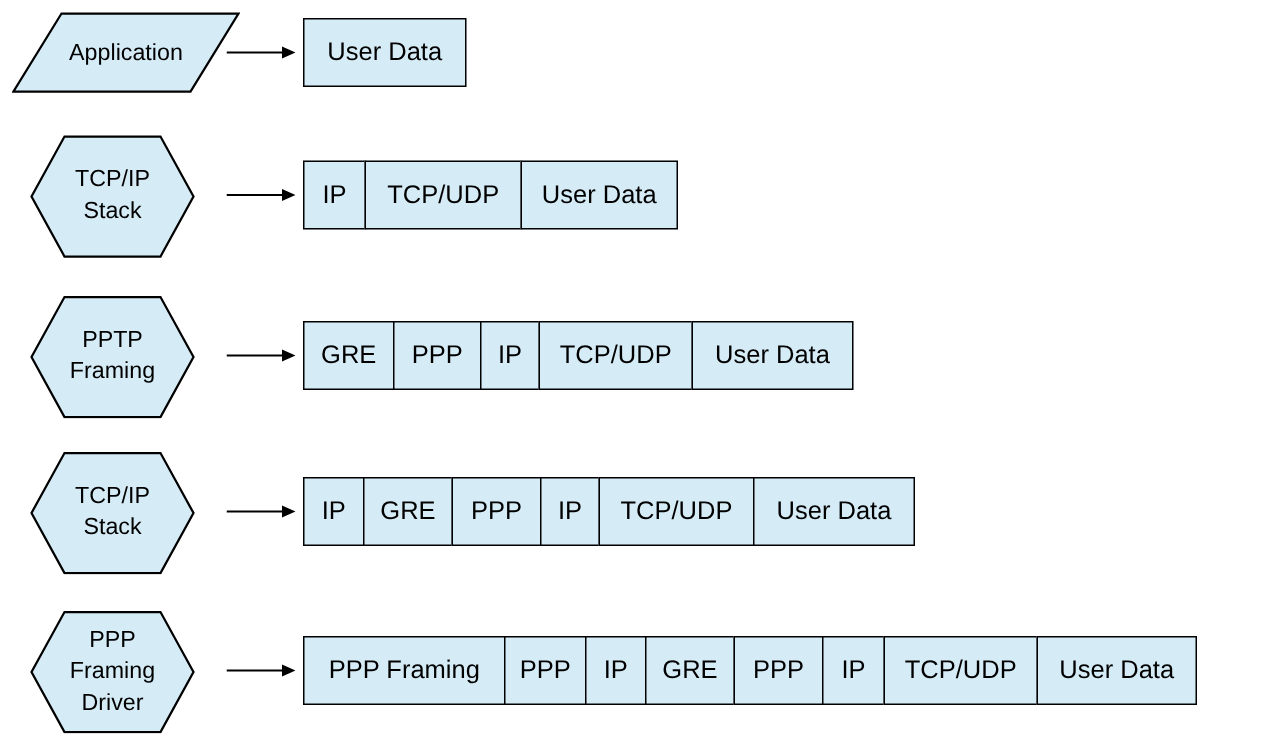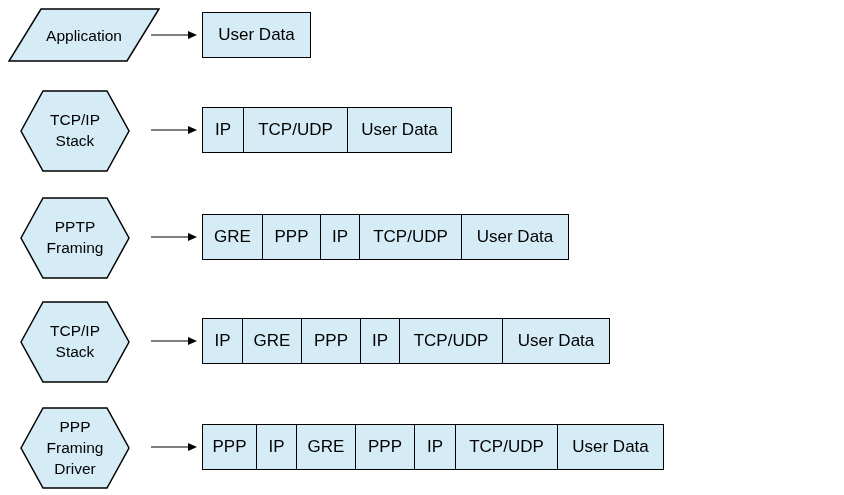--- a/index.html
+++ b/index.html
@@ -127,20 +127,21 @@
           <div>PPP</div>
           <div>Framing</div>
           <div>Driver</div>
         </div>
     </div>
     <span class="arrow"><svg width="46" height="12" viewBox="0 0 46 12">
           <line x1="0" y1="6" x2="37" y2="6" stroke="#000000" stroke-width="1.2"></line>
           <polygon points="37,2 46,6 37,10" fill="#000000"></polygon>
         </svg></span>
     <div class="segs">
+        <div class="seg" style="width: 135px;">PPP Framing</div>
         <div class="seg" style="width: 55px;">PPP</div>
         <div class="seg" style="width: 41px;">IP</div>
         <div class="seg" style="width: 60px;">GRE</div>
         <div class="seg" style="width: 60px;">PPP</div>
         <div class="seg" style="width: 42px;">IP</div>
         <div class="seg" style="width: 103px;">TCP/UDP</div>
         <div class="seg" style="width: 107px;">User Data</div>
       </div>
   </div>
   </div>

